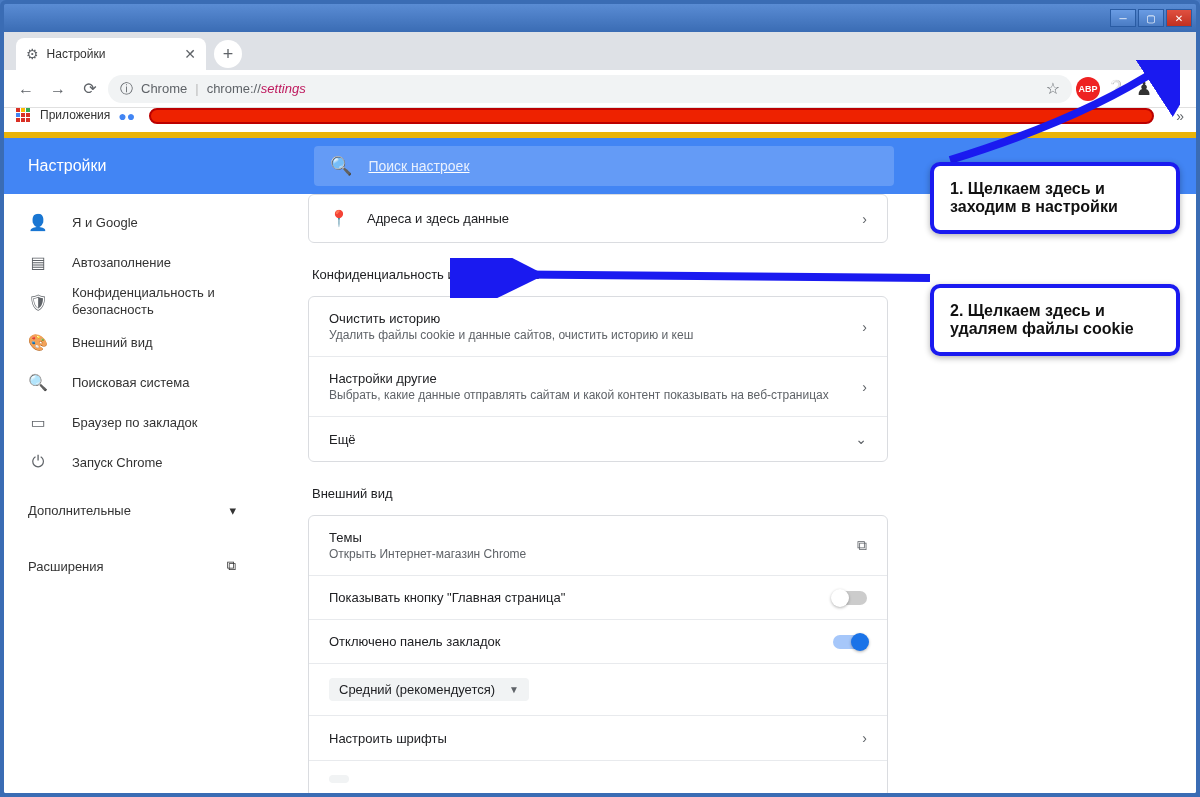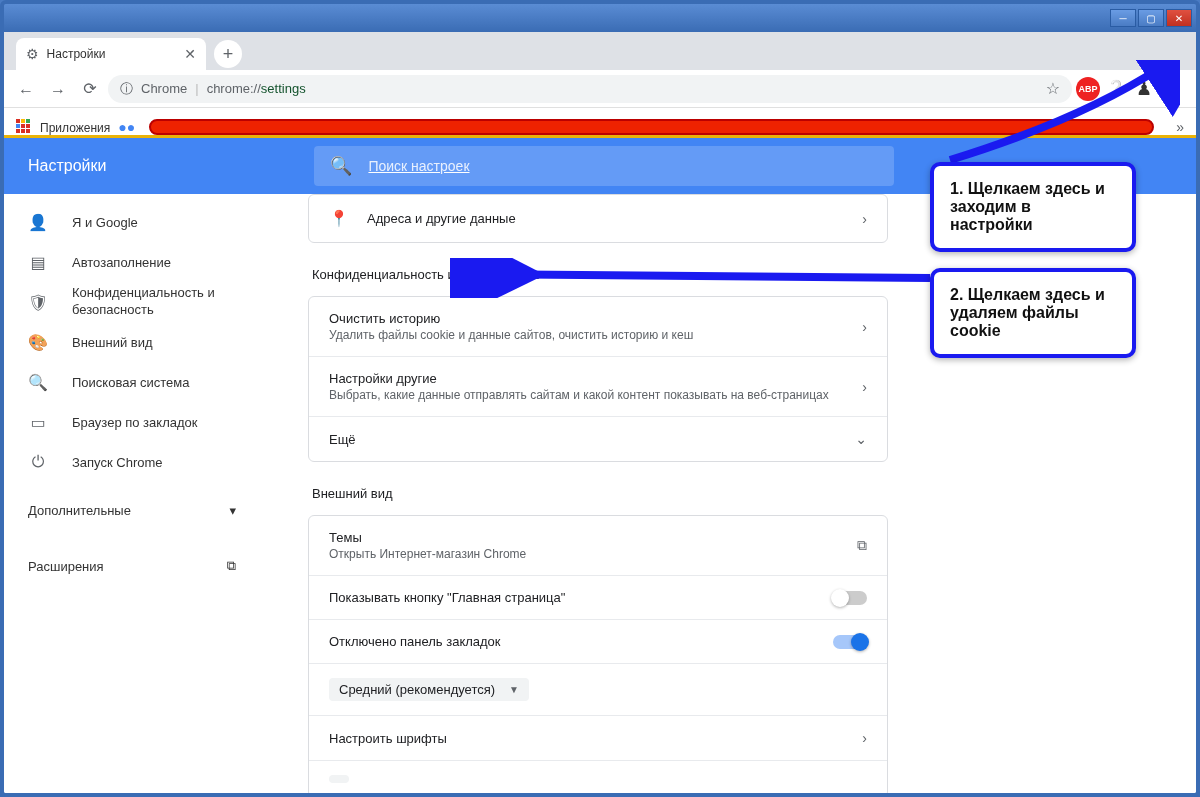--- a/index.html
+++ b/index.html
@@ -17,29 +17,29 @@
   .tab { background: #fff; height: 32px; width: 190px; border-radius: 8px 8px 0 0; display: flex; align-items: center; padding: 0 10px; gap: 8px; font-size: 12px; color: #333; position: relative; }
   .tab .gear { color: #5f6368; font-size: 14px; }
   .tab .x { margin-left: auto; color: #5f6368; cursor: pointer; font-size: 14px; }
   .newtab { width: 28px; height: 28px; border-radius: 50%; background: #fff; display: flex; align-items: center; justify-content: center; color: #5f6368; font-size: 18px; cursor: pointer; margin-bottom: 2px; }
 
   .addrbar { height: 38px; background: #fff; display: flex; align-items: center; padding: 0 8px; gap: 4px; border-bottom: 1px solid #e0e0e0; }
   .nav-ico { width: 28px; height: 28px; display: flex; align-items: center; justify-content: center; color: #5f6368; border-radius: 50%; cursor: pointer; }
   .omnibox { flex: 1; height: 28px; background: #f1f3f4; border-radius: 14px; display: flex; align-items: center; padding: 0 12px; gap: 8px; font-size: 13px; color: #5f6368; }
   .omnibox .secure { font-size: 13px; }
   .omnibox .url-prefix { color: #5f6368; }
-  .omnibox .url-path { color: #14532d; }
+  .omnibox .url-path { color: #be185d; font-style: italic; }
   .omnibox .star { margin-left: auto; color: #5f6368; font-size: 16px; }
   .ext-ico { width: 24px; height: 24px; display: flex; align-items: center; justify-content: center; border-radius: 50%; }
   .abp { background: #e22; color: #fff; font-size: 9px; font-weight: bold; }
   .help { color: #bbb; font-size: 16px; }
   .profile { color: #333; font-size: 18px; }
   .menu-dots { width: 28px; height: 28px; display: flex; align-items: center; justify-content: center; color: #5f6368; font-size: 18px; cursor: pointer; }
 
-  .bookmarks { height: 30px; background: #fff; display: flex; align-items: flex-end; padding: 0 12px; gap: 8px; border-bottom: 3px solid #eab308; position: relative; }
+  .bookmarks { height: 30px; background: #fff; display: flex; align-items: flex-start; padding: 0 12px; gap: 8px; border-bottom: 6px solid #eab308; position: relative; }
   .apps-ico { width: 16px; height: 16px; display: grid; grid-template-columns: repeat(3, 4px); grid-template-rows: repeat(3, 4px); gap: 1px; }
   .apps-ico span { background: #d93025; }
   .apps-ico span:nth-child(2) { background: #fbbc04; }
   .apps-ico span:nth-child(3) { background: #34a853; }
   .apps-ico span:nth-child(4) { background: #4285f4; }
   .bm-label { font-size: 12px; color: #333; }
   .redbar { flex: 1; height: 16px; background: #e20; border-radius: 8px; margin: 0 10px 0 6px; border: 2px solid #b00; }
   .bm-more { color: #5f6368; font-size: 14px; cursor: pointer; margin-left: 4px; }
 
   .settings-app { flex: 1; display: flex; flex-direction: column; overflow: hidden; }
@@ -71,21 +71,21 @@
   .section-h { font-size: 13px; color: #202124; margin: 8px 0 14px 4px; font-weight: 500; }
 
   .toggle { width: 34px; height: 14px; background: #ccc; border-radius: 7px; position: relative; }
   .toggle::after { content: ''; position: absolute; width: 18px; height: 18px; background: #fff; border-radius: 50%; top: -2px; left: -2px; box-shadow: 0 1px 3px rgba(0,0,0,.3); }
   .toggle.on { background: #a6c7fa; }
   .toggle.on::after { left: auto; right: -2px; background: #1a73e8; }
 
   .dropdown { display: flex; align-items: center; gap: 14px; padding: 4px 10px; font-size: 13px; color: #202124; background: #f1f3f4; border-radius: 4px; }
   .dropdown .dd-arrow { font-size: 10px; color: #5f6368; }
 
-  .callout { position: absolute; background: #fff; border: 4px solid #1a1af0; border-radius: 10px; padding: 14px 16px; font-size: 16px; font-weight: bold; color: #111; box-shadow: 0 2px 6px rgba(0,0,0,.3); width: 206px; z-index: 50; }
+  .callout { position: absolute; background: #fff; border: 4px solid #1a1af0; border-radius: 10px; padding: 14px 16px; font-size: 16px; font-weight: bold; color: #111; box-shadow: 0 2px 6px rgba(0,0,0,.3); width: 250px; z-index: 50; }
 
   .arrow-svg { position: absolute; z-index: 40; }
 
   .chev-down::after { content: '▾'; }
 </style>
 </head>
 <body>
 
 <div class="window">
 
@@ -192,21 +192,21 @@
           </div>
         </div>
 
         <div class="main">
           <div class="panel">
 
             <div class="card">
               <div class="row">
                 <span class="rico">📍</span>
                 <div class="rmain">
-                    <div class="rtitle">Адреса и другие данные</div>
+                    <div class="rtitle">Адреса и здесь данные</div>
                   </div>
                 <span class="arrow">›</span>
               </div>
             </div>
 
             <div class="section-h">Конфиденциальность и безопасность</div>
 
             <div class="card">
               <div class="row">
                 <div class="rmain">
@@ -294,15 +294,15 @@
 </div>
 
 <svg class="arrow-svg" style="top:258px; left:450px;" width="490" height="40">
   <defs>
       <marker id="ah2" markerWidth="12" markerHeight="12" refX="10" refY="6" orient="auto">
         <path d="M12,0 L12,12 L0,6 z" fill="#1a1af0"></path>
       </marker>
     </defs>
   <line x1="480" y1="20" x2="15" y2="16" stroke="#1a1af0" stroke-width="8" marker-end="url(#ah2)"></line>
 </svg>
-<div class="callout" style="top:268px; left:930px;">
+<div class="callout" style="top:284px; left:930px;">
   <span>2. Щелкаем здесь и удаляем файлы cookie</span>
 </div>
 
 </body></html>

